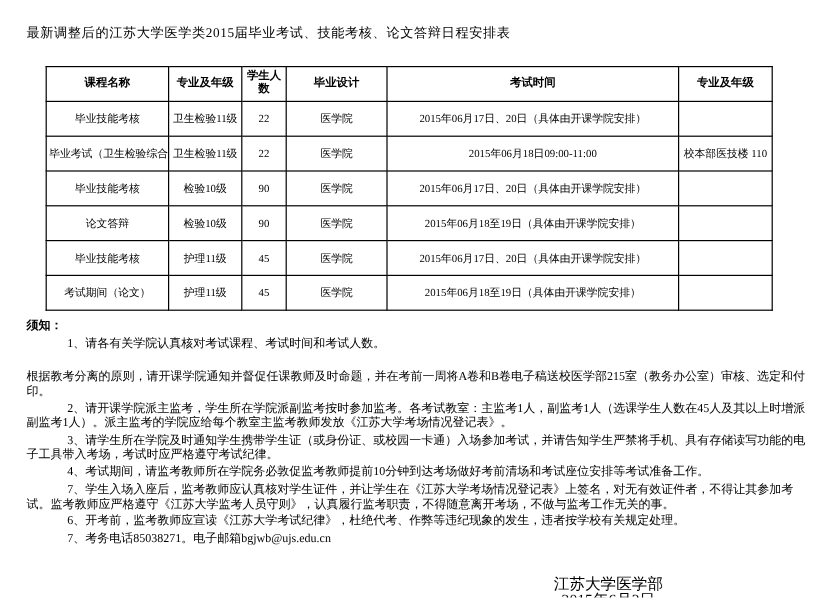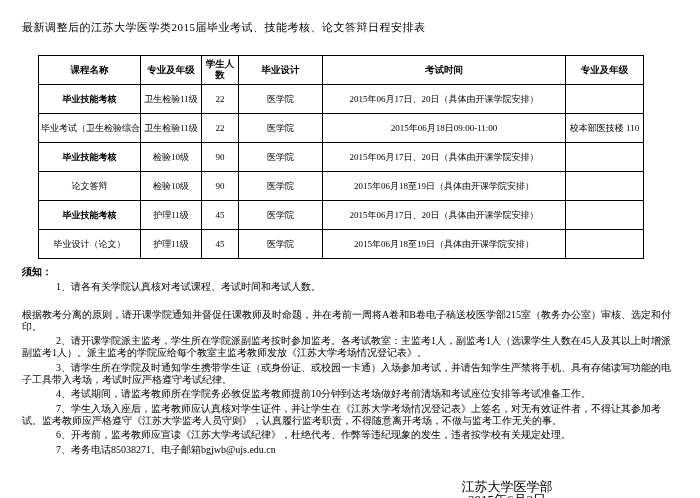--- a/index.html
+++ b/index.html
@@ -19,21 +19,21 @@
     width:605px;margin:20px 0 0 16px;
   }
   table.schedule th,table.schedule td{
     border:1px solid #000;
     font-size:9px;line-height:11px;
     text-align:center;vertical-align:middle;
     padding:1px 2px;height:29px;box-sizing:border-box;
     overflow:hidden;
   }
   table.schedule th{font-weight:bold;font-size:9.5px;}
-  td.c-bold{font-weight:bold;font-size:9.5px;}
+  td.c-bold{font-weight:normal;font-size:9.5px;}
   td.c-left{text-align:left;font-size:8.5px;white-space:nowrap;}
   .notes{margin:7px 0 0 0;font-size:10px;line-height:12px;}
   .notes-label{margin:0 0 1px 0;font-weight:bold;}
   .note-para{margin:2.5px 0;text-indent:34px;}
   .note-para.flush{text-indent:0;margin-top:16px;}
   .signature{
     width:130px;margin:24px 0 0 420px;
     text-align:center;font-size:13px;line-height:13px;
   }
   .page-footer{
@@ -102,21 +102,21 @@
       </tr>
       <tr>
         <td class="c-bold">毕业技能考核</td>
         <td>护理11级</td>
         <td>45</td>
         <td>医学院</td>
         <td>2015年06月17日、20日（具体由开课学院安排）</td>
         <td></td>
       </tr>
       <tr>
-        <td class="c-left">毕业设计（论文）</td>
+        <td class="c-left">考试期间（论文）</td>
         <td>护理11级</td>
         <td>45</td>
         <td>医学院</td>
         <td>2015年06月18至19日（具体由开课学院安排）</td>
         <td></td>
       </tr>
     </tbody>
   </table>
 
   <div class="notes">

